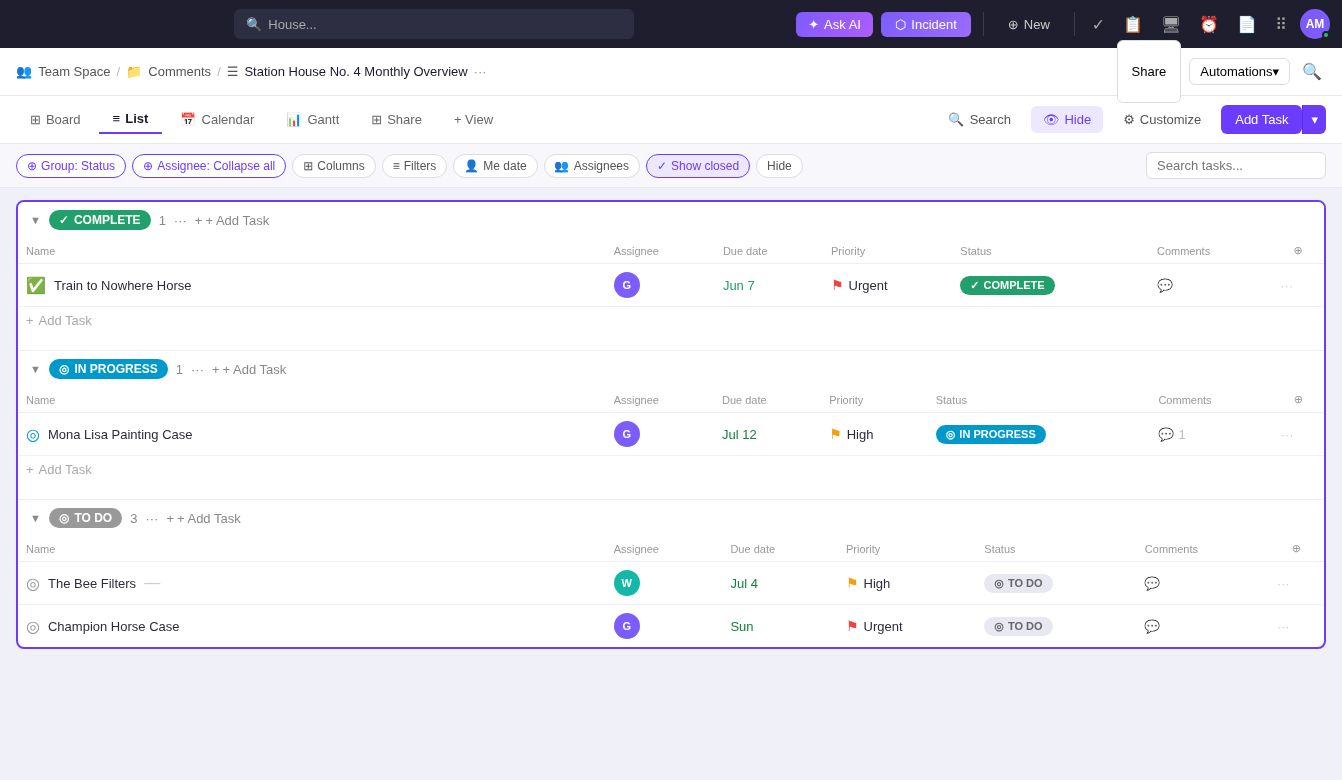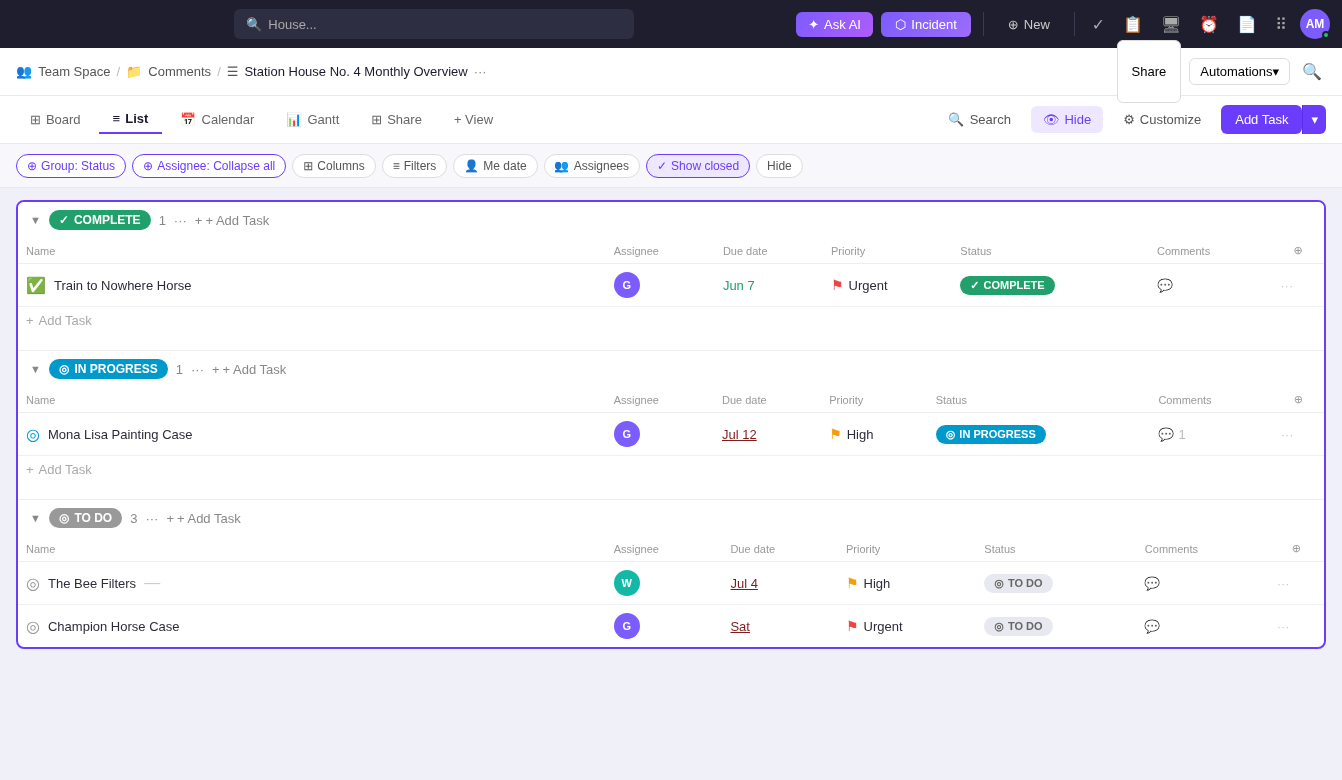--- a/index.html
+++ b/index.html
@@ -294,21 +294,21 @@
 
     .assignee-avatar {
       width: 26px; height: 26px; border-radius: 50%;
       display: flex; align-items: center; justify-content: center;
       font-size: 11px; font-weight: 700; color: #fff;
     }
     .assignee-avatar.purple { background: #7c5cfc; }
     .assignee-avatar.teal { background: #14b8a6; }
 
     .due-date { color: #22a06b; font-size: 13px; }
-    .due-date.normal { color: #7f1d1d; text-decoration: underline; }
+    .due-date.normal { color: #15803d; }
 
     .priority-cell { display: flex; align-items: center; gap: 5px; font-size: 13px; }
     .priority-flag { font-size: 14px; }
     .priority-flag.urgent { color: #ef4444; }
     .priority-flag.high { color: #f59e0b; }
 
     .status-pill {
       display: inline-flex;
       align-items: center;
       gap: 4px;
@@ -458,20 +458,23 @@
     <span>👥</span>
     <span>Assignees</span>
   </button>
   <button class="filter-chip show-closed">
     <span>✓</span>
     <span>Show closed</span>
   </button>
   <button class="filter-chip">
     <span>Hide</span>
   </button>
+  <div class="filter-bar-right">
+    <input class="search-tasks-input" type="text" placeholder="Search tasks..." style="">
+  </div>
 </div>
 
 <div class="main-content">
   <div class="group-container">
 
     <div class="group-section">
       <div class="group-header">
         <span class="chevron">▼</span>
         <span class="status-badge complete">
           <span>✓</span>
@@ -683,21 +686,21 @@
             <td>
               <div class="task-name-cell">
                 <span style="color:#999;font-size:16px">◎</span>
                 <span style="cursor:pointer">Champion Horse Case</span>
               </div>
             </td>
             <td>
               <div class="assignee-avatar purple">G</div>
             </td>
             <td>
-              <span class="due-date normal">Sat</span>
+              <span class="due-date normal">Sun</span>
             </td>
             <td>
               <div class="priority-cell">
                 <span class="priority-flag urgent">⚑</span>
                 <span>Urgent</span>
               </div>
             </td>
             <td>
               <span class="status-pill to-do">
                 <span>◎</span>

